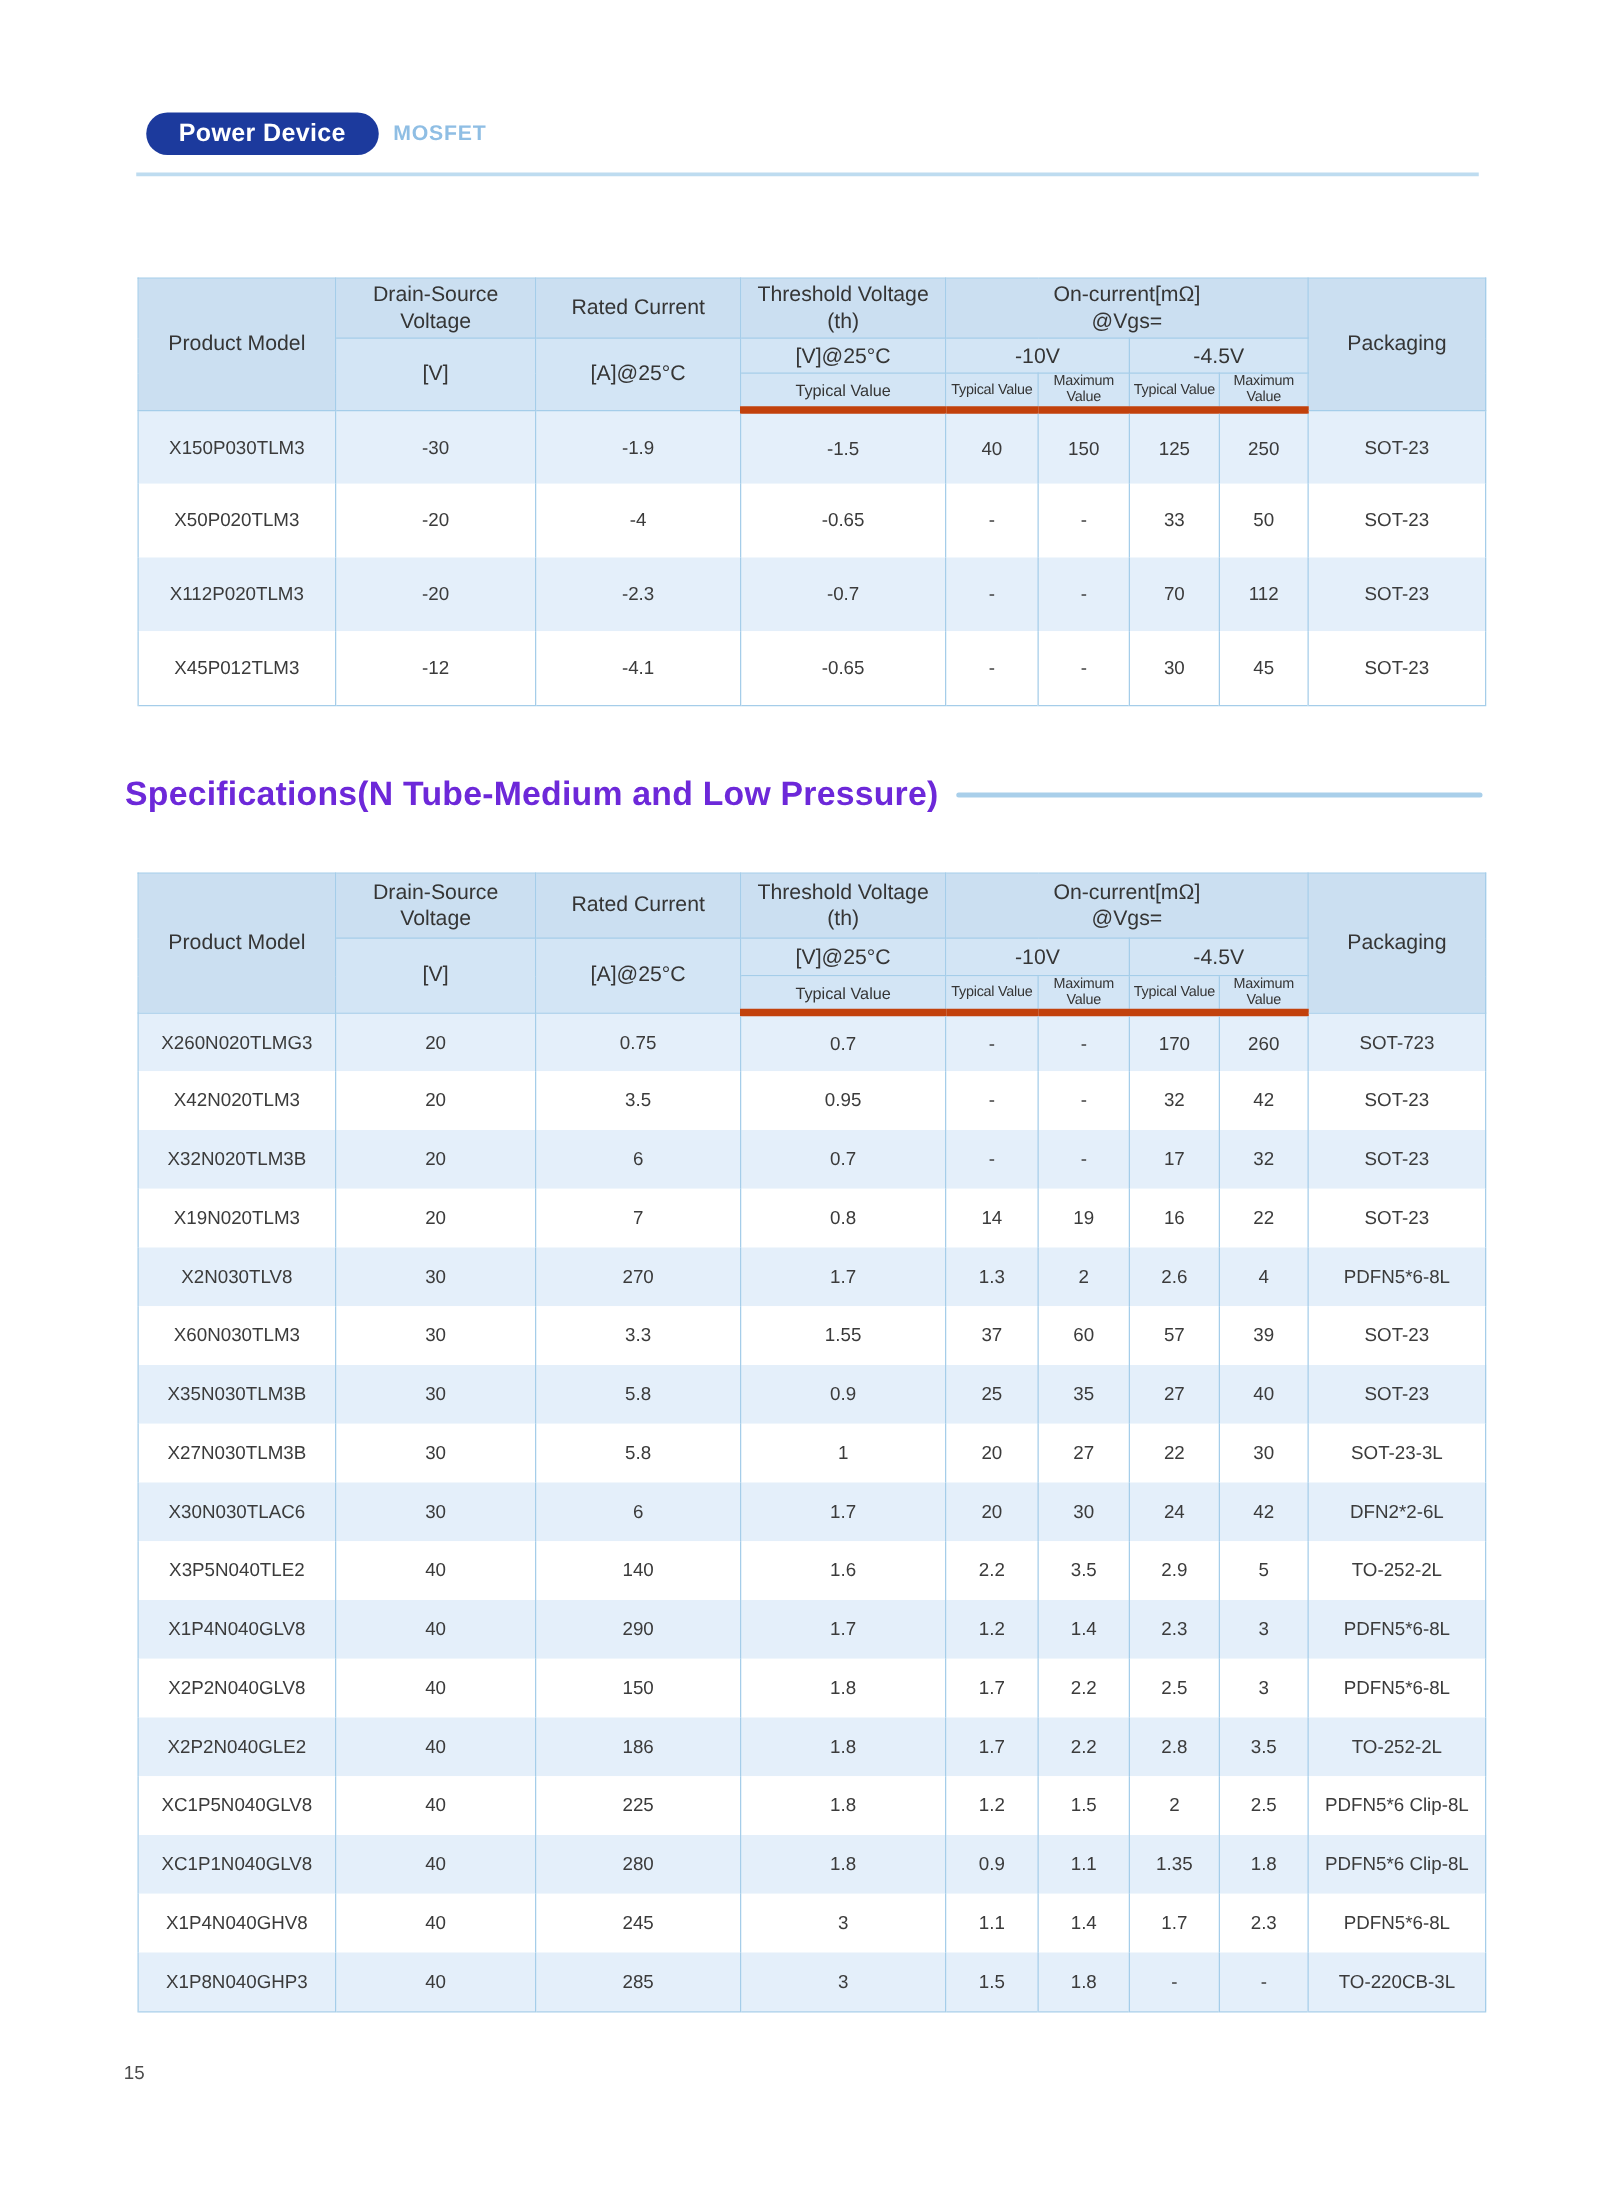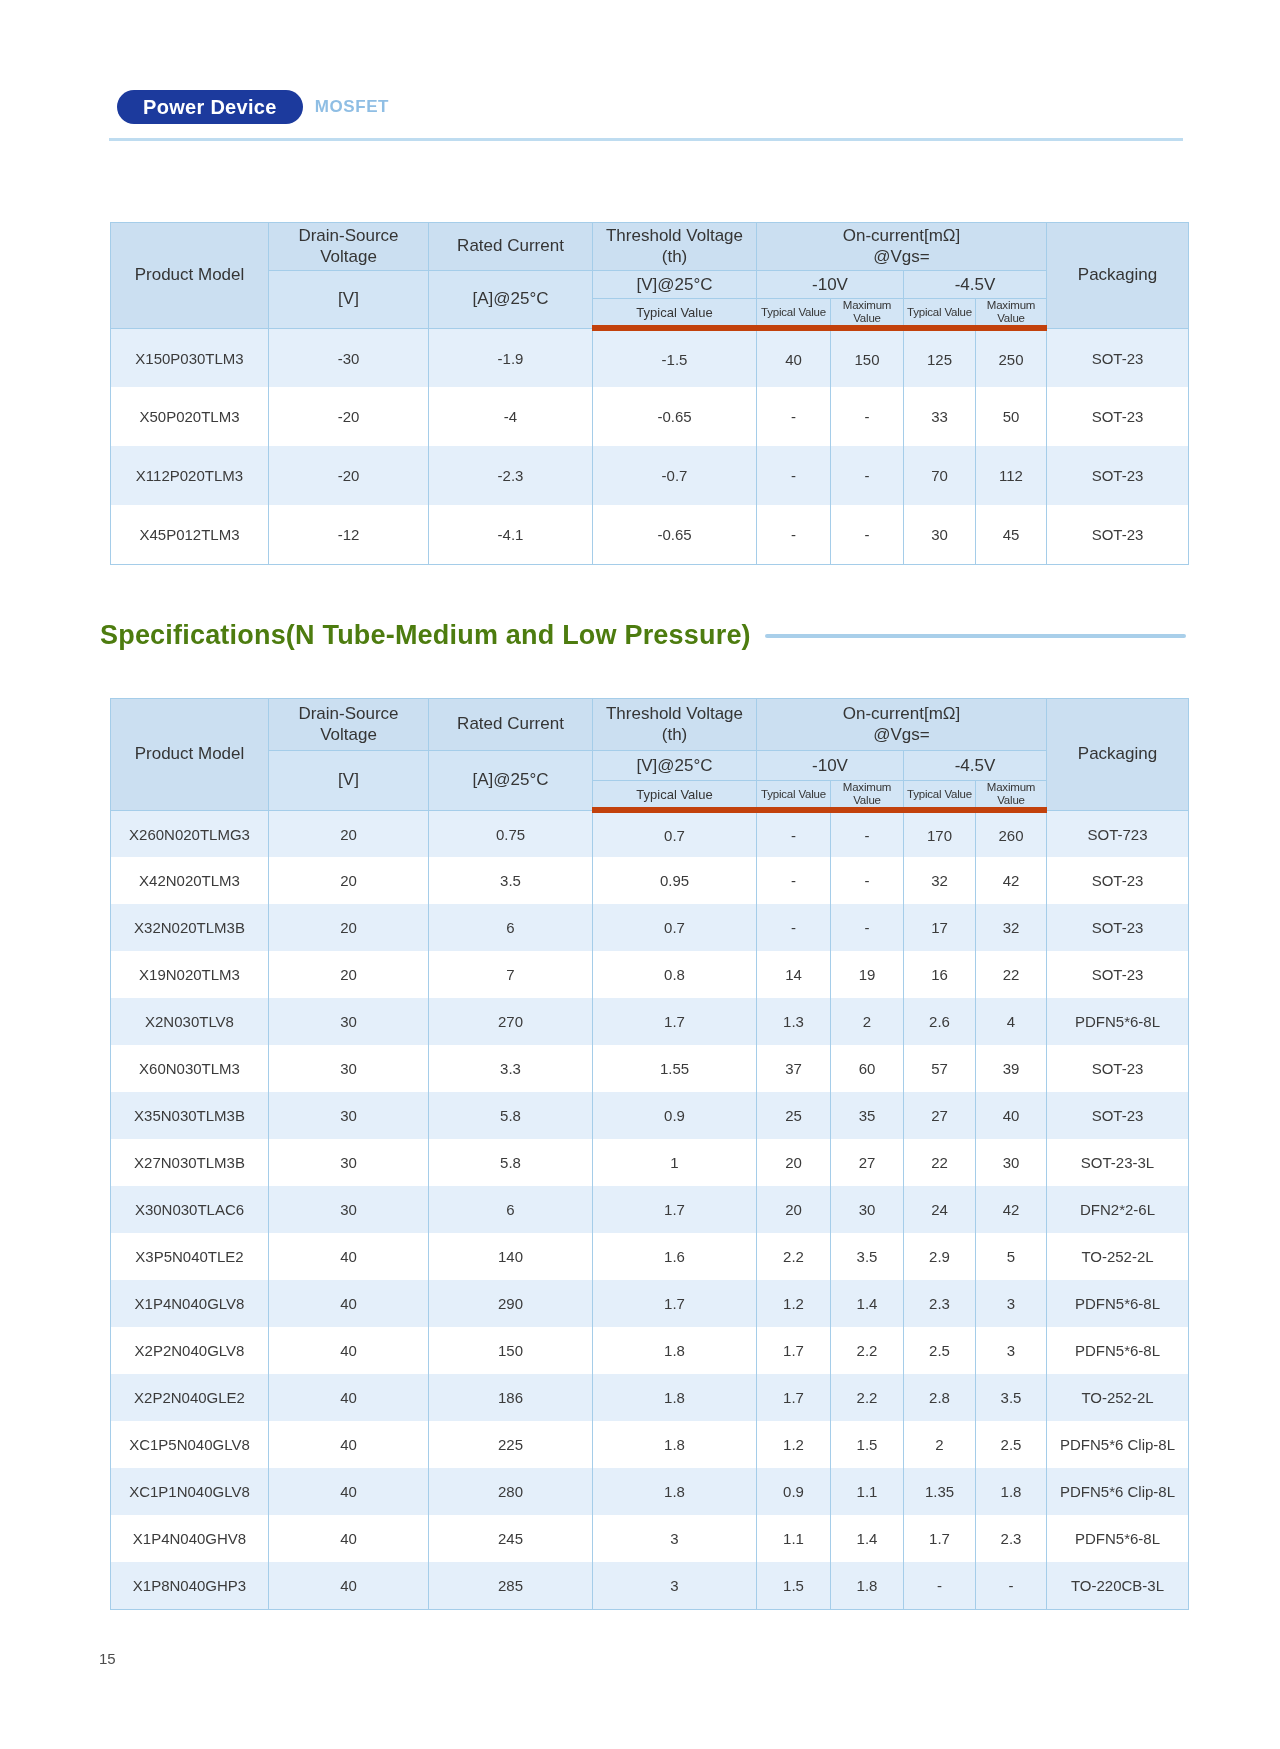--- a/index.html
+++ b/index.html
@@ -12,21 +12,21 @@
   .topbar{position:absolute;left:117px;top:90px;display:flex;align-items:center;gap:12px;}
   .badge{
     background:#1c3a9d;color:#ffffff;font-weight:bold;font-size:20px;
     padding:6px 26px;border-radius:22px;letter-spacing:.3px;line-height:1.1;
   }
   .category{color:#8fbee4;font-weight:bold;font-size:17px;letter-spacing:.6px;}
   .top-divider{position:absolute;left:109px;top:138px;width:1074px;height:3px;background:#bedcf0;}
 
   
   .section-heading{position:absolute;left:100px;top:620px;width:1086px;display:flex;align-items:center;}
-  .section-heading h2{margin:0;font-size:27px;font-weight:bold;color:#4d7c0f;letter-spacing:.2px;}
+  .section-heading h2{margin:0;font-size:27px;font-weight:bold;color:#6d28d9;letter-spacing:.2px;}
   .heading-line{flex:1;height:4px;background:#a9cfea;margin-left:14px;border-radius:2px;}
 
   
   table.spec{border-collapse:collapse;table-layout:fixed;width:1078px;position:absolute;left:110px;
     border:1px solid #a5cde9;}
   #table1{top:222px;}
   #table2{top:698px;}
   .spec th{border:1px solid #a5cde9;text-align:center;vertical-align:middle;font-weight:normal;color:#353535;padding:0 2px;}
   .spec thead tr.h1 th{background:#cbdff1;}
   .spec thead tr.h2 th,.spec thead tr.h3 th{background:#d3e5f5;}

